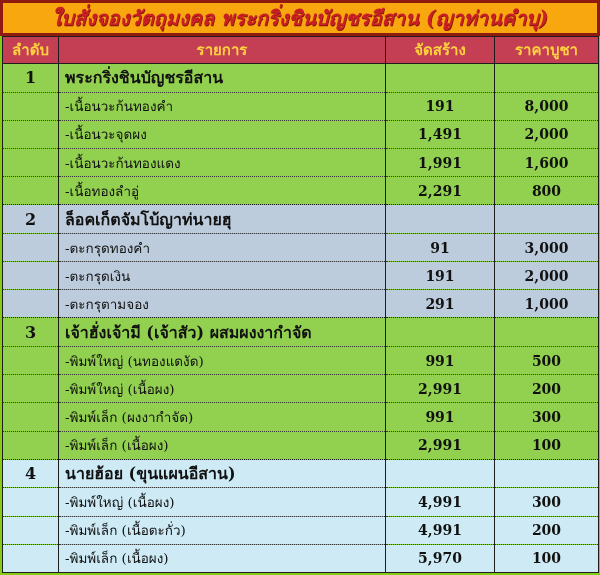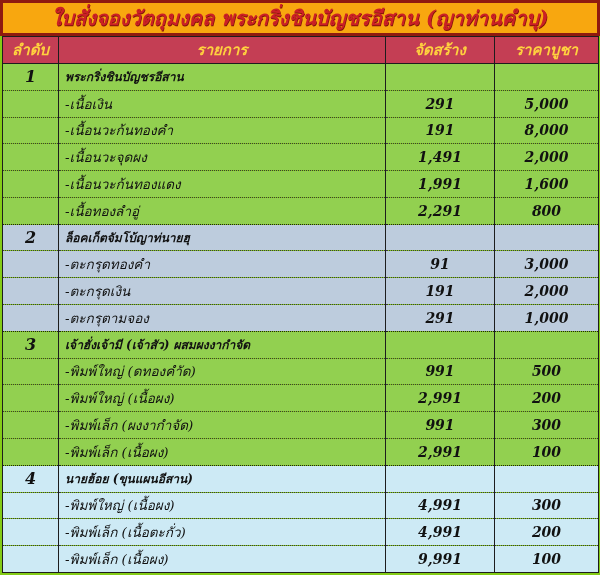--- a/index.html
+++ b/index.html
@@ -18,41 +18,40 @@
   .title-bar span {
     color:#cb2026; font-weight:bold; font-style:italic;
     font-size:20px; letter-spacing:0px; white-space:nowrap;
     text-shadow:0.5px 0.5px 0 #7e1208;
   }
   
   table.order {
     position:absolute; left:2px; top:36px; width:596px; height:537px;
     border-collapse:collapse; table-layout:fixed;
     border:1.5px solid #1d1d1d;
-    font-style:italic;
   }
   thead tr { height:27px; }
   tbody tr { height:25.5px; }
   th {
     background:#c43e54; color:#ffd23e;
     font-weight:bold; font-size:15px;
     border-left:1px solid #1d1d1d; border-bottom:1.5px solid #1d1d1d;
     overflow:hidden; white-space:nowrap;
   }
   th:first-child { border-left:none; }
   td {
     border-left:1px solid #1d1d1d;
     border-top:1px dotted #3a3a3a;
     color:#111; font-size:13.5px;
     padding:0 4px; overflow:hidden; white-space:nowrap;
   }
   td:first-child { border-left:none; }
   thead + tbody tr:first-child td { border-top:none; }
   .no-cell  { text-align:center; font-weight:bold; font-size:16px; }
-  .name-cell{ font-weight:bold; font-size:12px; padding-left:6px; }
+  .name-cell{ font-weight:bold; font-size:16px; padding-left:6px; }
   .label-cell{ padding-left:6px; font-size:13.5px; }
   .num-cell { text-align:center; font-weight:bold; font-size:14px; }
   
   tr.band-green td { background:#92d050; }
   tr.band-blue  td { background:#bdccdd; }
   tr.band-cyan  td { background:#cdeaf5; }
   
   tr.group-start td { border-top:1px dotted #1d1d1d; }
 </style>
 </head>
@@ -78,26 +77,20 @@
         <th>จัดสร้าง</th>
         <th>ราคาบูชา</th>
       </tr>
     </thead>
     <tbody>
         <tr class="band-green">
           <td class="no-cell">1</td>
           <td class="name-cell">พระกริ่งชินบัญชรอีสาน</td>
           <td class="num-cell"></td>
           <td class="num-cell"></td>
-        </tr>
-        <tr class="band-green">
-          <td class="no-cell"></td>
-          <td class="label-cell">-เนื้อเงิน</td>
-          <td class="num-cell">291</td>
-          <td class="num-cell">5,000</td>
         </tr>
         <tr class="band-green">
           <td class="no-cell"></td>
           <td class="label-cell">-เนื้อนวะก้นทองคำ</td>
           <td class="num-cell">191</td>
           <td class="num-cell">8,000</td>
         </tr>
         <tr class="band-green">
           <td class="no-cell"></td>
           <td class="label-cell">-เนื้อนวะจุดผง</td>
@@ -141,21 +134,21 @@
           <td class="num-cell">1,000</td>
         </tr>
         <tr class="band-green group-start">
           <td class="no-cell">3</td>
           <td class="name-cell">เจ้าฮั่งเจ้ามี (เจ้าสัว) ผสมผงงากำจัด</td>
           <td class="num-cell"></td>
           <td class="num-cell"></td>
         </tr>
         <tr class="band-green">
           <td class="no-cell"></td>
-          <td class="label-cell">-พิมพ์ใหญ่ (ดทองคำัด)</td>
+          <td class="label-cell">-พิมพ์ใหญ่ (นทองแดงัด)</td>
           <td class="num-cell">991</td>
           <td class="num-cell">500</td>
         </tr>
         <tr class="band-green">
           <td class="no-cell"></td>
           <td class="label-cell">-พิมพ์ใหญ่ (เนื้อผง)</td>
           <td class="num-cell">2,991</td>
           <td class="num-cell">200</td>
         </tr>
         <tr class="band-green">
@@ -184,19 +177,19 @@
         </tr>
         <tr class="band-cyan">
           <td class="no-cell"></td>
           <td class="label-cell">-พิมพ์เล็ก (เนื้อตะกั่ว)</td>
           <td class="num-cell">4,991</td>
           <td class="num-cell">200</td>
         </tr>
         <tr class="band-cyan">
           <td class="no-cell"></td>
           <td class="label-cell">-พิมพ์เล็ก (เนื้อผง)</td>
-          <td class="num-cell">9,991</td>
+          <td class="num-cell">5,970</td>
           <td class="num-cell">100</td>
         </tr>
       </tbody>
   </table>
 
 </div>
 
 </body></html>

